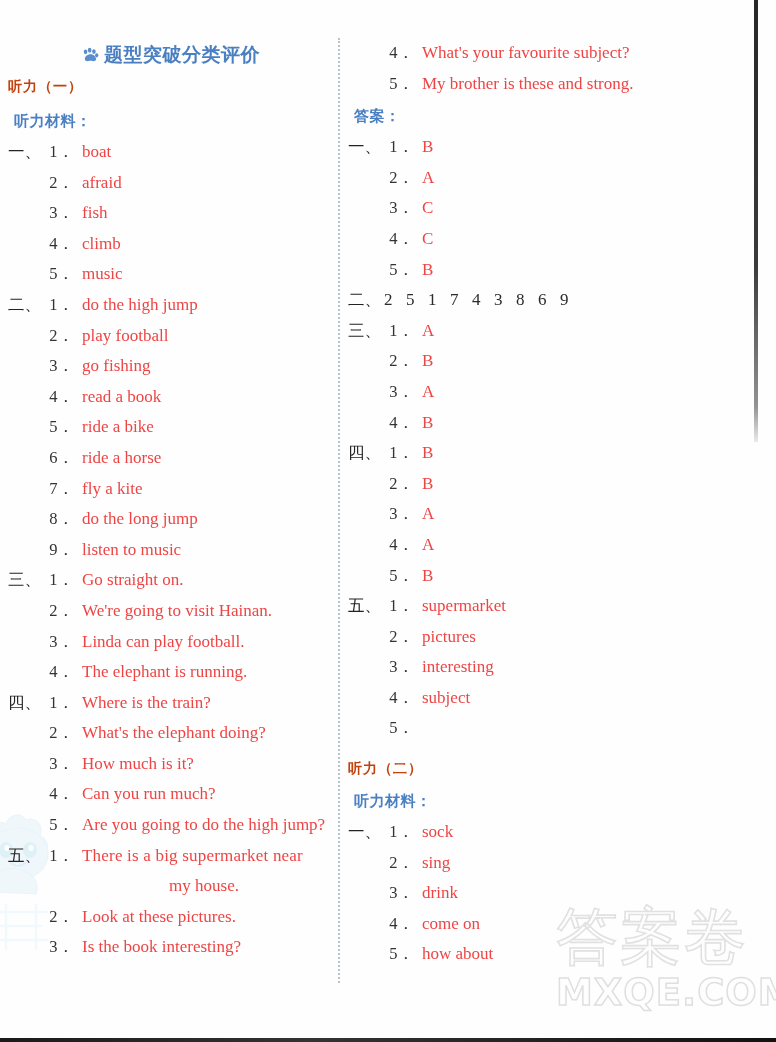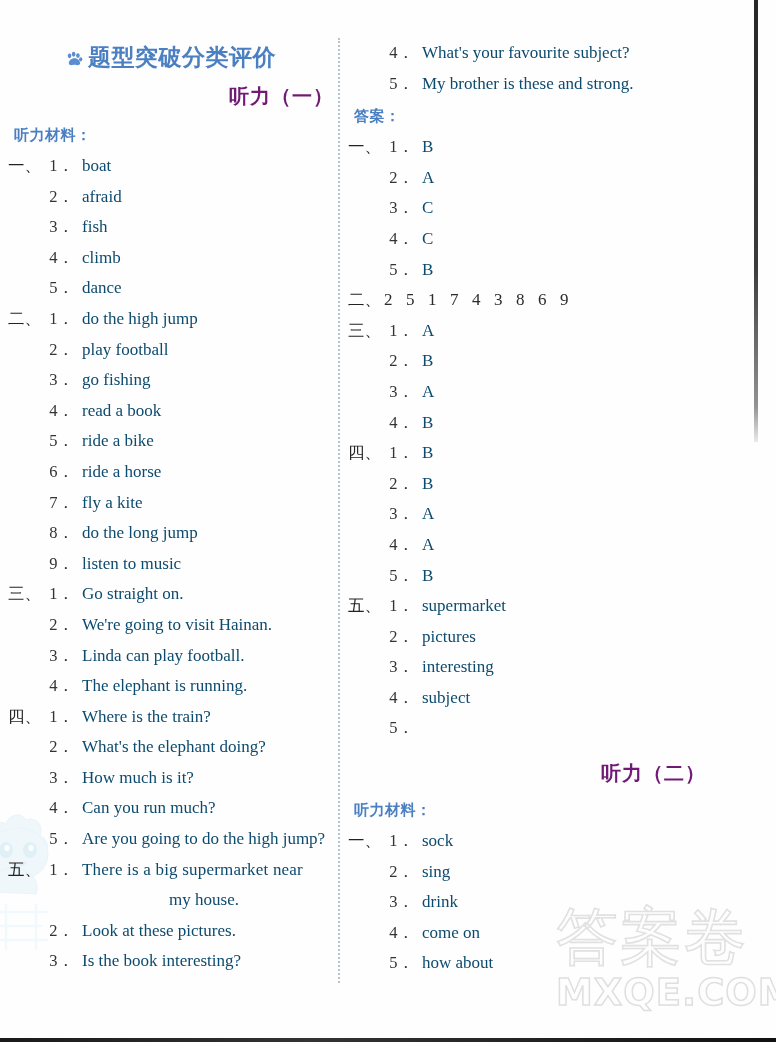--- a/index.html
+++ b/index.html
@@ -93,38 +93,38 @@
     position: absolute;
     top: 38px;
   }
   .col-left  { left: 8px;  width: 326px; }
   .col-right { left: 348px; width: 410px; }
 
   
   .title-main {
     text-align: center;
     font-family: "DejaVu Sans", sans-serif;
-    font-size: 23px;
+    font-size: 19px;
     font-weight: 700;
     color: #4a7fc1;
     letter-spacing: .5px;
     white-space: nowrap;
     margin: 4px 0 0 0;
   }
   .title-main .paw {
     display: inline-block;
     vertical-align: -2px;
     margin-right: 5px;
   }
   .title-sub {
-    text-align: right;
-    font-family: "DejaVu Sans", sans-serif;
-    font-size: 20px;
+    text-align: left;
+    font-family: "DejaVu Sans", sans-serif;
+    font-size: 14px;
     font-weight: 700;
-    color: #701a75;
+    color: #c2410c;
     margin: 10px 0 0 0;
     letter-spacing: 1px;
   }
   .section-label {
     font-family: "DejaVu Sans", sans-serif;
     font-size: 15px;
     font-weight: 700;
     color: #4a7fc1;
     margin: 16px 0 0 6px;
     letter-spacing: .5px;
@@ -154,21 +154,21 @@
     flex: 0 0 30px;
     text-align: right;
     padding-right: 8px;
     font-size: 16.5px;
     color: #333;
     white-space: nowrap;
   }
   .row .txt {
     flex: 1 1 auto;
     font-size: 17px;
-    color: #0c4a6e;
+    color: #ef4444;
   }
   .row .txt.wide { letter-spacing: .2px; }
   .row.cont {
     min-height: 30.6px;
     line-height: 30.6px;
     text-align: center;
   }
   .row.cont .pad { flex: 0 0 66px; }
 
   
@@ -275,21 +275,21 @@
         <span class="txt">fish</span>
       </div>
       <div class="row">
         <span class="cn-num"></span>
         <span class="ar-num">4．</span>
         <span class="txt">climb</span>
       </div>
       <div class="row">
         <span class="cn-num"></span>
         <span class="ar-num">5．</span>
-        <span class="txt">dance</span>
+        <span class="txt">music</span>
       </div>
 
       <div class="row">
         <span class="cn-num">二、</span>
         <span class="ar-num">1．</span>
         <span class="txt">do the high jump</span>
       </div>
       <div class="row">
         <span class="cn-num"></span>
         <span class="ar-num">2．</span>

